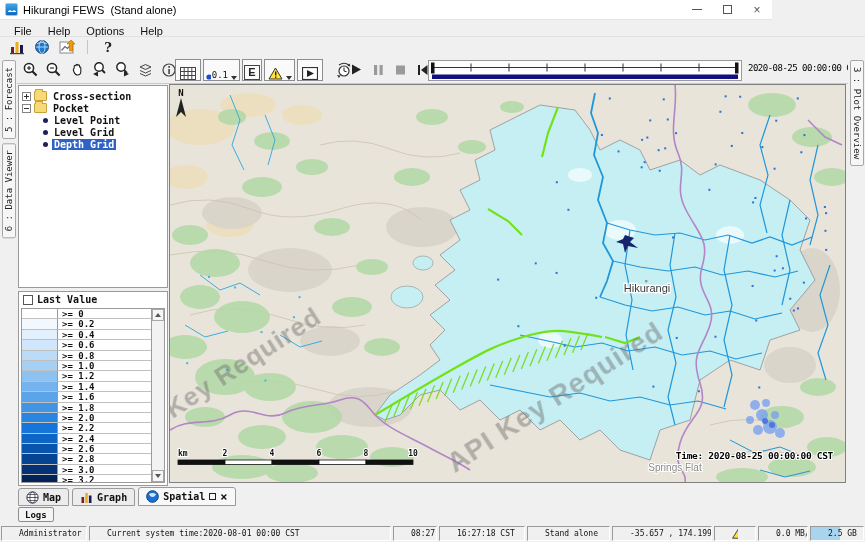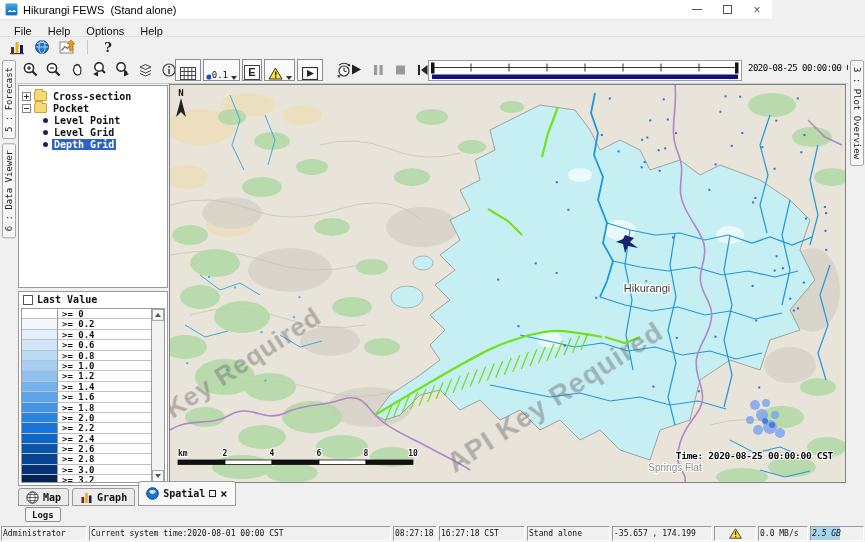--- a/index.html
+++ b/index.html
@@ -96,35 +96,35 @@
   .tri-down{width:0;height:0;border-left:3px solid transparent;border-right:3px solid transparent;border-top:4px solid #555;}
 
   
   .map-area{position:absolute;left:169px;top:84px;width:677px;height:399px;border:1px solid #808080;background:#e8e4da;overflow:hidden;}
 
   
   .bottom-tabs{position:absolute;left:18px;top:487px;height:19px;display:flex;gap:3px;align-items:flex-end;}
   .btab{height:18px;display:flex;align-items:center;gap:4px;padding:0 7px;background:#ececec;
     border:1px solid #9a9a9a;border-radius:3px 3px 0 0;font-family:"DejaVu Sans Mono",monospace;
     font-size:10px;font-weight:600;color:#111;}
-  .btab.active{background:#f8f8f8;height:25px;}
+  .btab.active{background:#f8f8f8;height:19px;}
   .tab-restore{width:7px;height:7px;border:1px solid #222;display:inline-block;}
   .tab-close{font-size:12px;font-weight:bold;color:#111;line-height:8px;}
 
-  .logs-btn{position:absolute;left:25px;top:507px;height:15px;padding:0 6px;background:#f4f4f4;
+  .logs-btn{position:absolute;left:18px;top:507px;height:15px;padding:0 6px;background:#f4f4f4;
     border:1px solid #8d8d8d;border-radius:2px;font-family:"DejaVu Sans Mono",monospace;
     font-size:9px;font-weight:600;color:#111;display:flex;align-items:center;}
 
   
   .statusbar{position:absolute;left:0;bottom:0;width:865px;height:17px;background:#f0f0f0;
     display:flex;gap:2px;padding:1px 1px;font-family:"DejaVu Sans Mono",monospace;font-size:8px;color:#111;}
   .status-cell{border:1px solid;border-color:#9a9a9a #ffffff #ffffff #9a9a9a;background:#f0f0f0;
-    display:flex;align-items:center;padding:0 1px;white-space:nowrap;overflow:hidden;position:relative;}
+    display:flex;align-items:center;padding:0 17px;white-space:nowrap;overflow:hidden;position:relative;}
   .mem-fill{position:absolute;left:0;top:0;bottom:0;background:#a8d4ee;}
-  .mem-text{position:relative;font-style:italic;}
+  .mem-text{position:relative;}
 </style>
 </head>
 <body>
 
 <div id="window">
 
   <div class="titlebar">
     <span class="app-icon"></span>
     <span class="title-text">Hikurangi FEWS  (Stand alone)</span>
     <div class="win-controls">

